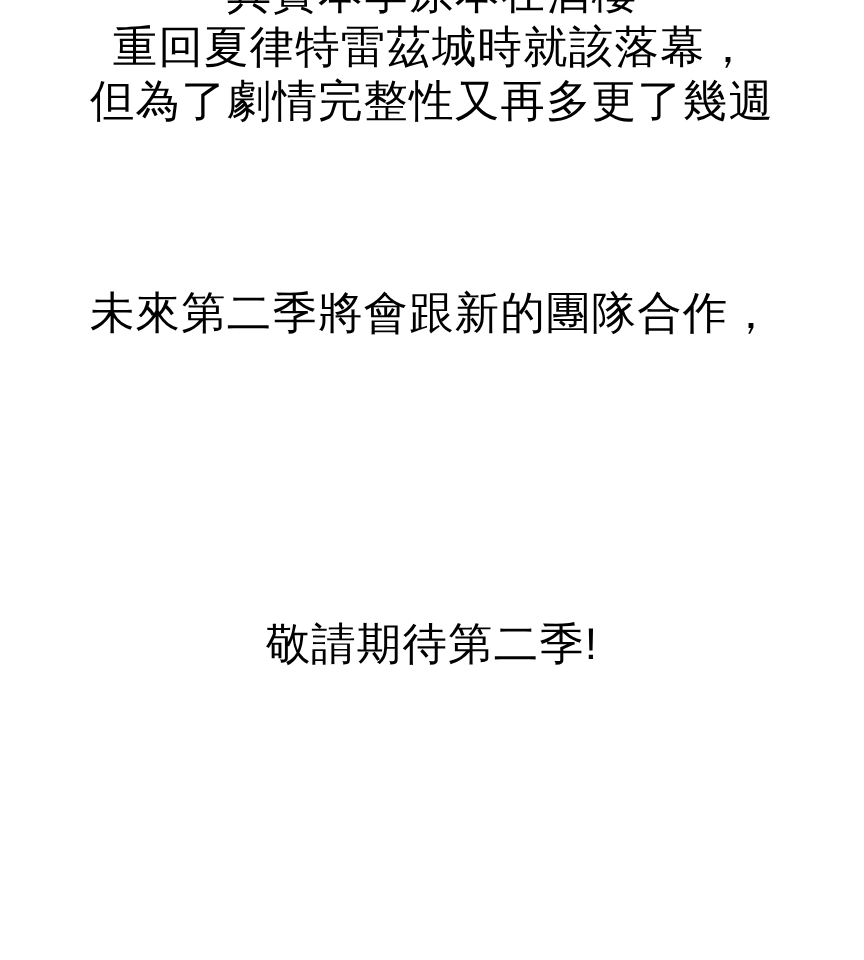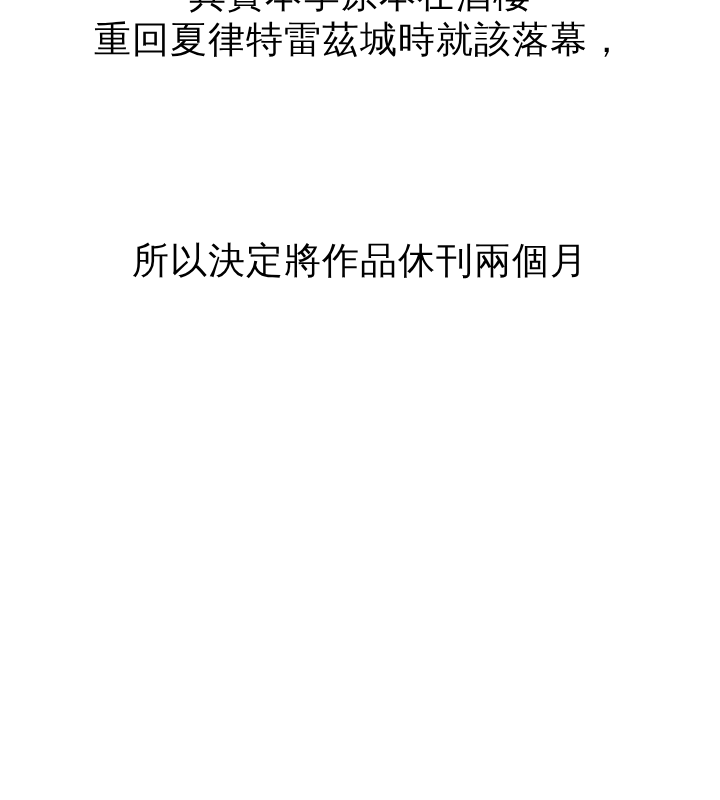--- a/index.html
+++ b/index.html
@@ -40,22 +40,24 @@
   #blk3 { top: 512px; line-height: 50px; }
 </style>
 </head>
 <body>
 
 <main class="page">
 
   <section class="blk" id="blk1">
     <p>其實本季原本在酒樓</p>
     <p>重回夏律特雷茲城時就該落幕，</p>
+    <p>但為了劇情完整性又再多更了幾週</p>
   </section>
 
   <section class="blk" id="blk2">
-    <p>所以決定將作品休刊兩個月</p>
+    <p>未來第二季將會跟新的團隊合作，</p>
   </section>
 
   <section class="blk" id="blk3">
+    <p>敬請期待第二季!</p>
   </section>
 
 </main>
 
 </body></html>

